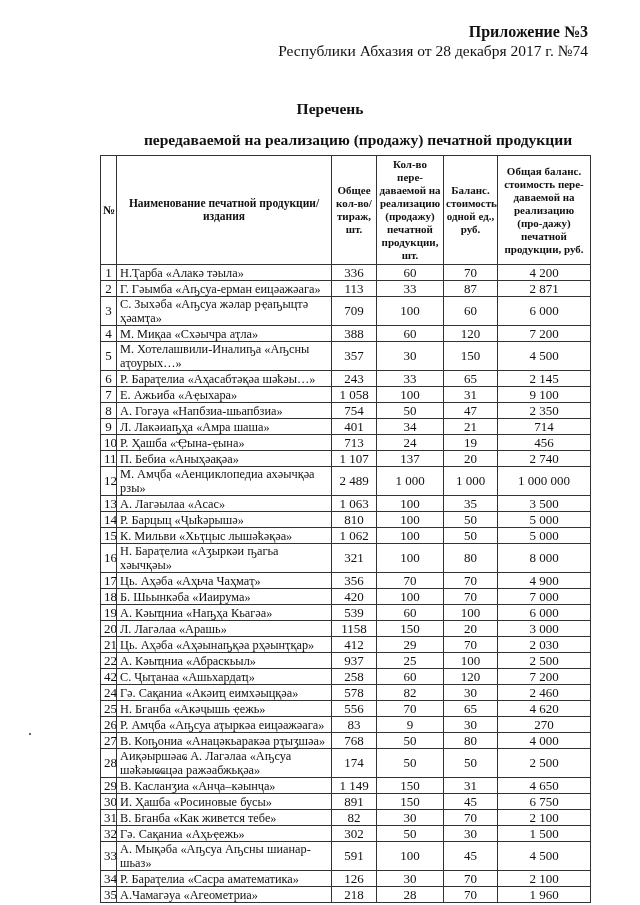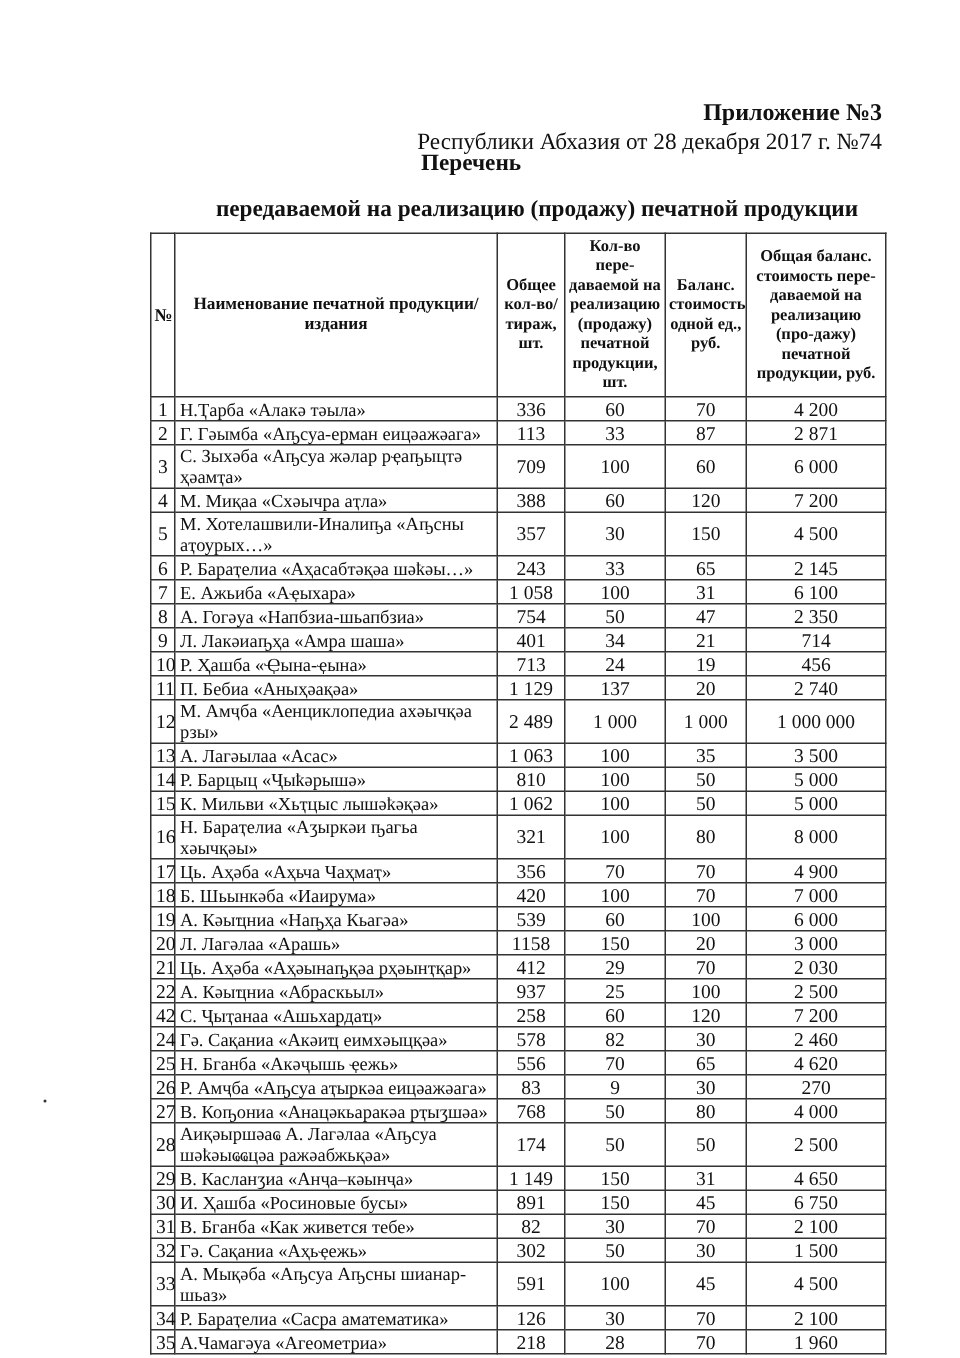--- a/index.html
+++ b/index.html
@@ -15,35 +15,34 @@
       font-family: "Liberation Serif", "DejaVu Serif", serif;
       color: #111111;
     }
     .header-block {
       position: absolute;
       right: 52px;
       top: 22px;
       text-align: right;
       font-size: 15.5px;
       line-height: 19px;
-      margin-top: 44px;
     }
     .header-block .appendix {
       font-weight: bold;
       font-size: 16px;
     }
     .title {
       position: absolute;
       left: 0;
       width: 640px;
       text-align: center;
       font-weight: bold;
       font-size: 15.5px;
     }
-    .title.t1 { top: 100px; left: 4px; width: 620px; text-align: center; }
+    .title.t1 { top: 100px; left: 20px; width: 620px; text-align: center; }
     .title.t2 { top: 131px; left: 48px; width: 620px; }
 
     .dot-mark {
       position: absolute;
       left: 29px;
       top: 733px;
       width: 2px;
       height: 2px;
       border-radius: 1px;
       background: #333;
@@ -166,21 +165,21 @@
         <td class="c-val">33</td>
         <td class="c-val">65</td>
         <td class="c-val">2 145</td>
       </tr>
       <tr>
         <td class="c-num">7</td>
         <td class="c-name">Е. Ажьиба «Аҿыхара»</td>
         <td class="c-val">1 058</td>
         <td class="c-val">100</td>
         <td class="c-val">31</td>
-        <td class="c-val">6 100</td>
+        <td class="c-val">9 100</td>
       </tr>
       <tr>
         <td class="c-num">8</td>
         <td class="c-name">А. Гогәуа «Напбзиа-шьапбзиа»</td>
         <td class="c-val">754</td>
         <td class="c-val">50</td>
         <td class="c-val">47</td>
         <td class="c-val">2 350</td>
       </tr>
       <tr>
@@ -195,21 +194,21 @@
         <td class="c-num">10</td>
         <td class="c-name">Р. Ҳашба «Ҿына-ҿына»</td>
         <td class="c-val">713</td>
         <td class="c-val">24</td>
         <td class="c-val">19</td>
         <td class="c-val">456</td>
       </tr>
       <tr>
         <td class="c-num">11</td>
         <td class="c-name">П. Бебиа «Аныҳәақәа»</td>
-        <td class="c-val">1 129</td>
+        <td class="c-val">1 107</td>
         <td class="c-val">137</td>
         <td class="c-val">20</td>
         <td class="c-val">2 740</td>
       </tr>
       <tr class="tall">
         <td class="c-num">12</td>
         <td class="c-name">М. Амҷба «Аенциклопедиа ахәычқәа рзы»</td>
         <td class="c-val">2 489</td>
         <td class="c-val">1 000</td>
         <td class="c-val">1 000</td>

